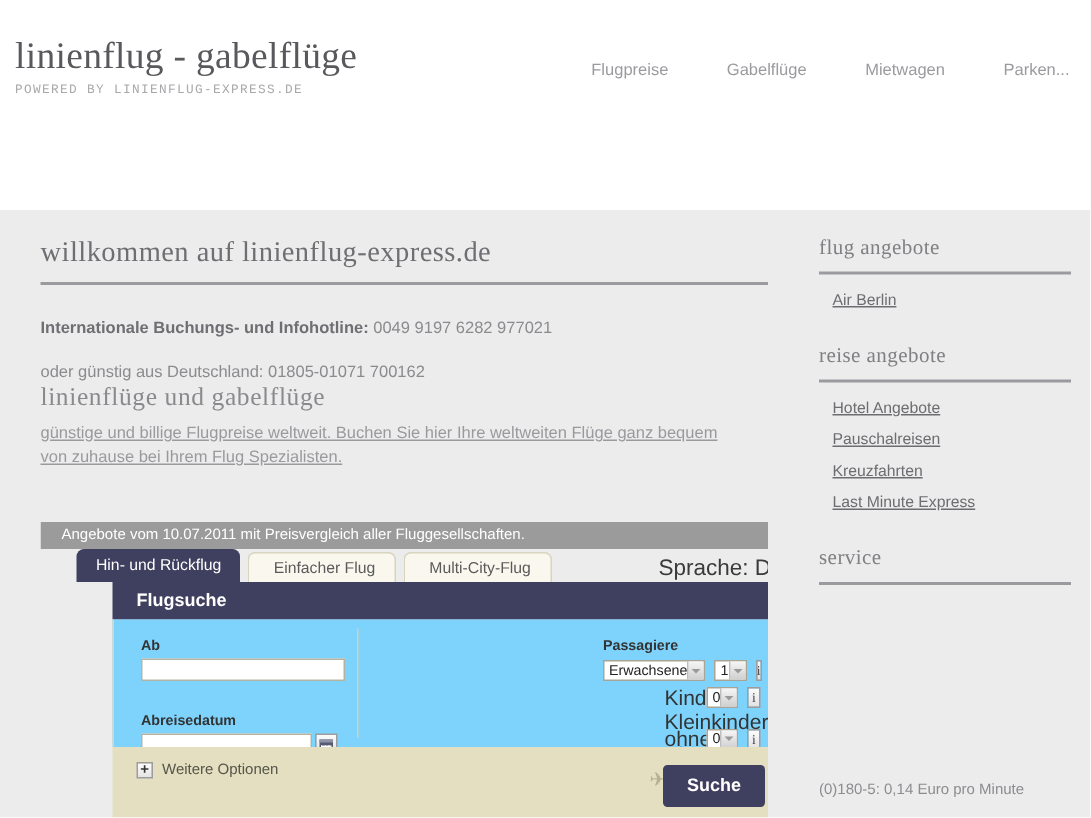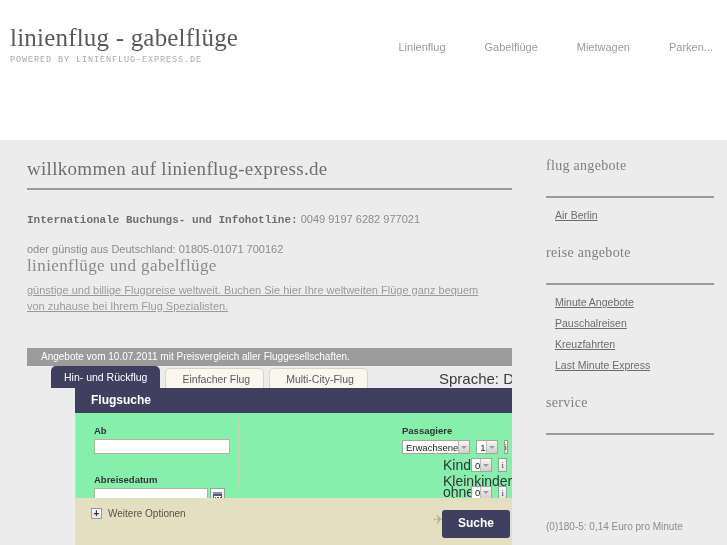--- a/index.html
+++ b/index.html
@@ -73,21 +73,21 @@
     padding-bottom: 8px;
     border-bottom: 2px solid #9b9a9e;
     white-space: nowrap;
   }
   .hot-line {
     font-size: 11px;
     color: #8b8b8f;
     margin-top: 22px;
     line-height: 14px;
   }
-  .hot-line b { color: #6f6e72; font-family: Liberation Mono, monospace; }
+  .hot-line b { color: #6f6e72; }
   .hot-line.second { margin-top: 15px; }
 
   h2.sec-h {
     font-family: "Liberation Serif", serif;
     font-weight: normal;
     font-size: 17px;
     color: #8a898d;
     letter-spacing: 0.4px;
   }
   .lede {
@@ -162,21 +162,21 @@
     background: #3f3f60;
     color: #ffffff;
     font-size: 12px;
     font-weight: bold;
     line-height: 25px;
     padding-left: 16px;
   }
   #formbody {
     position: absolute; left: 48px; top: 47px;
     width: 437px; height: 85px;
-    background: #86efac;
+    background: #7dd3fc;
     border-left: 1px solid #d9d5c2;
   }
   #bottombar {
     position: absolute; left: 48px; top: 132px;
     width: 437px; height: 47px;
     background: #e4dfc0;
   }
 
   .fld-label {
     font-size: 9.5px;
@@ -313,21 +313,21 @@
   #sidebar {
     position: absolute; left: 546px; top: 158px;
     width: 168px;
   }
   .side-h {
     font-family: "Liberation Serif", serif;
     font-weight: normal;
     font-size: 14px;
     color: #807f83;
     letter-spacing: 0.3px;
-    padding-bottom: 22px;
+    padding-bottom: 7px;
     border-bottom: 2px solid #9b9a9e;
     white-space: nowrap;
   }
   .side-list { margin-top: 11px; margin-left: 9px; }
   .side-list a {
     display: block;
     font-size: 10.5px;
     color: #6d6d71;
     text-decoration: underline;
     margin-bottom: 9px;
@@ -347,21 +347,21 @@
 <body>
 
 <div id="page">
 
   <div id="header">
     <div id="brand">
       <div id="brand-title">linienflug - gabelflüge</div>
       <div id="brand-tagline">POWERED BY LINIENFLUG-EXPRESS.DE</div>
     </div>
     <div id="mainnav">
-      <a class="navitem">Linienflug</a>
+      <a class="navitem">Flugpreise</a>
       <a class="navitem">Gabelflüge</a>
       <a class="navitem">Mietwagen</a>
       <a class="navitem">Parken...</a>
     </div>
   </div>
 
   <div id="band"></div>
 
   <div id="main">
     <h1 class="page-h">willkommen auf linienflug-express.de</h1>
@@ -452,21 +452,21 @@
     <div class="side-block b1">
       <div class="side-h">flug angebote</div>
       <div class="side-list">
         <a>Air Berlin</a>
       </div>
     </div>
 
     <div class="side-block b2">
       <div class="side-h">reise angebote</div>
       <div class="side-list">
-        <a>Minute Angebote</a>
+        <a>Hotel Angebote</a>
         <a>Pauschalreisen</a>
         <a>Kreuzfahrten</a>
         <a>Last Minute Express</a>
       </div>
     </div>
 
     <div class="side-block b3">
       <div class="side-h">service</div>
     </div>
 

